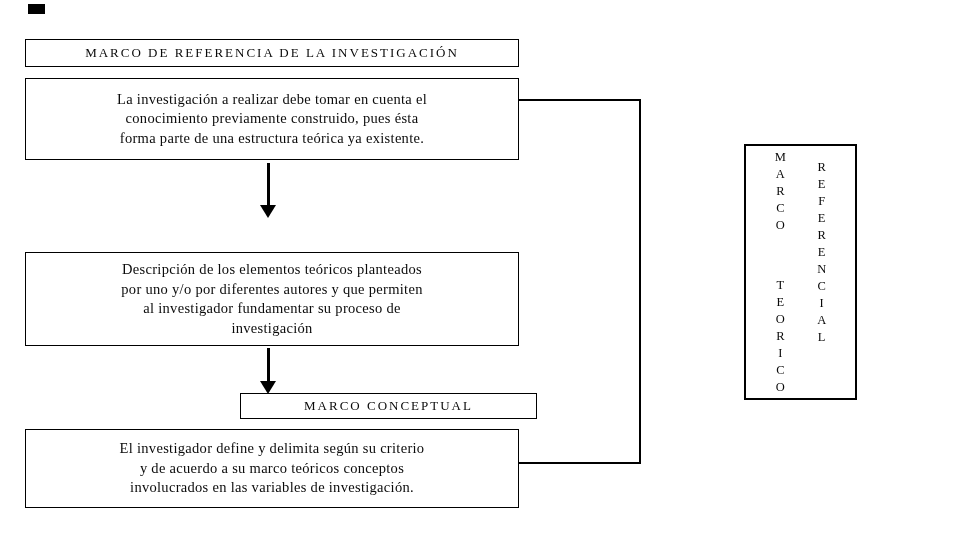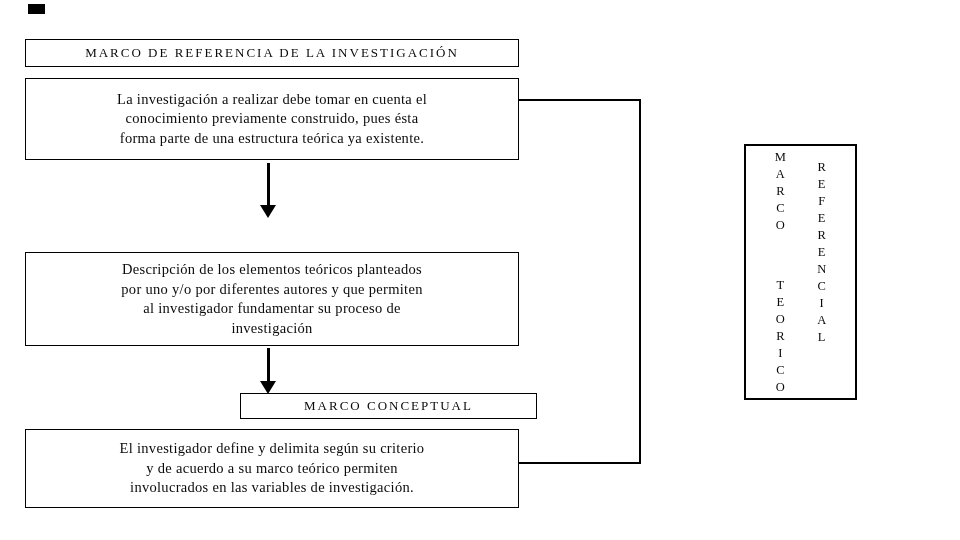--- a/index.html
+++ b/index.html
@@ -74,21 +74,21 @@
 al investigador fundamentar su proceso de
 investigación</div>
 
   <div class="arrow arrow2">
     <div class="shaft"></div>
     <div class="head"></div>
   </div>
 
   <div class="box title-box b3t">MARCO CONCEPTUAL</div>
   <div class="box body-box b3b">El investigador define y delimita según su criterio
-y de acuerdo a su marco teórico permiten
+y de acuerdo a su marco teóricos conceptos
 involucrados en las variables de investigación.</div>
 
   <div class="line hline1"></div>
   <div class="line vline"></div>
   <div class="line hline2"></div>
 
   <div class="side-box">
     <div class="vcol col1">MARCO TEORICO</div>
     <div class="vcol col2">REFERENCIAL</div>
   </div>

